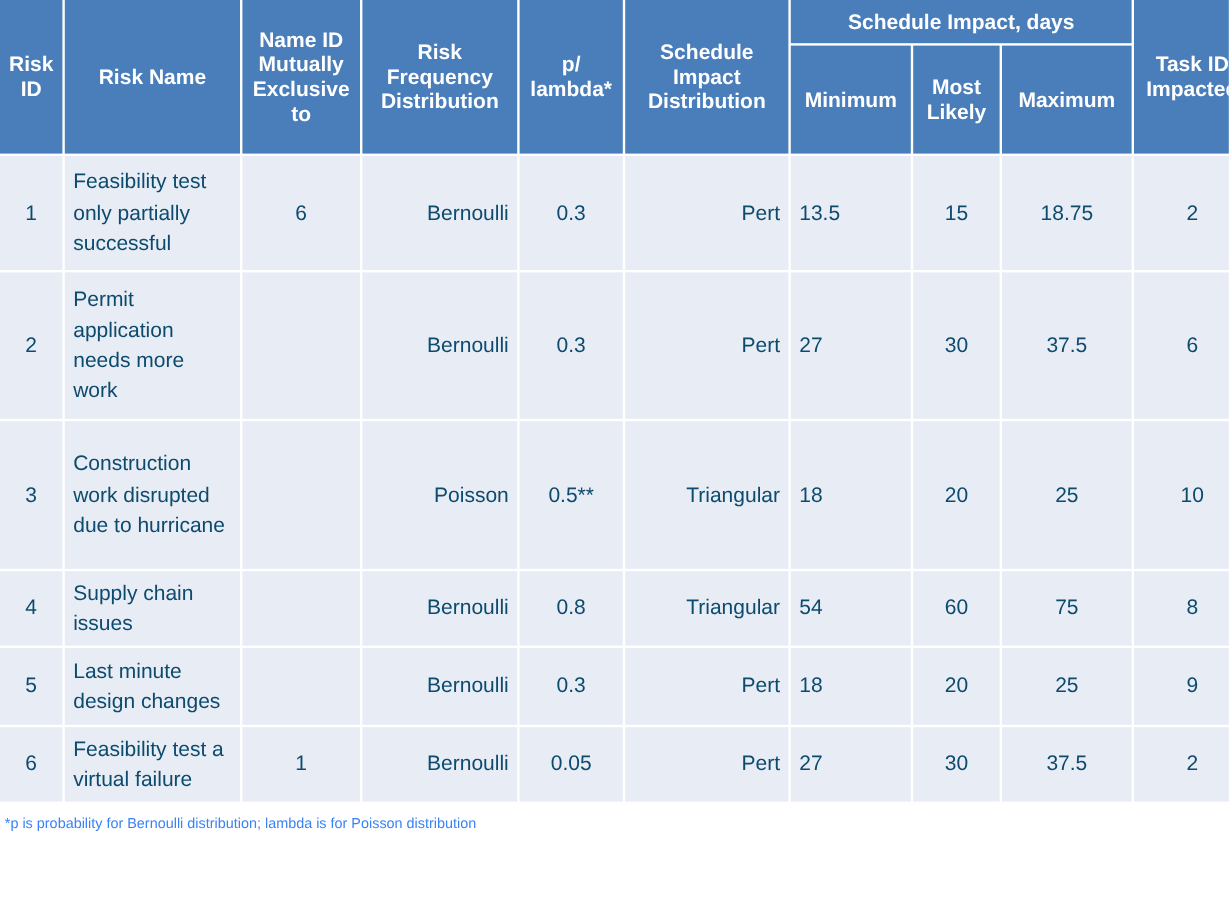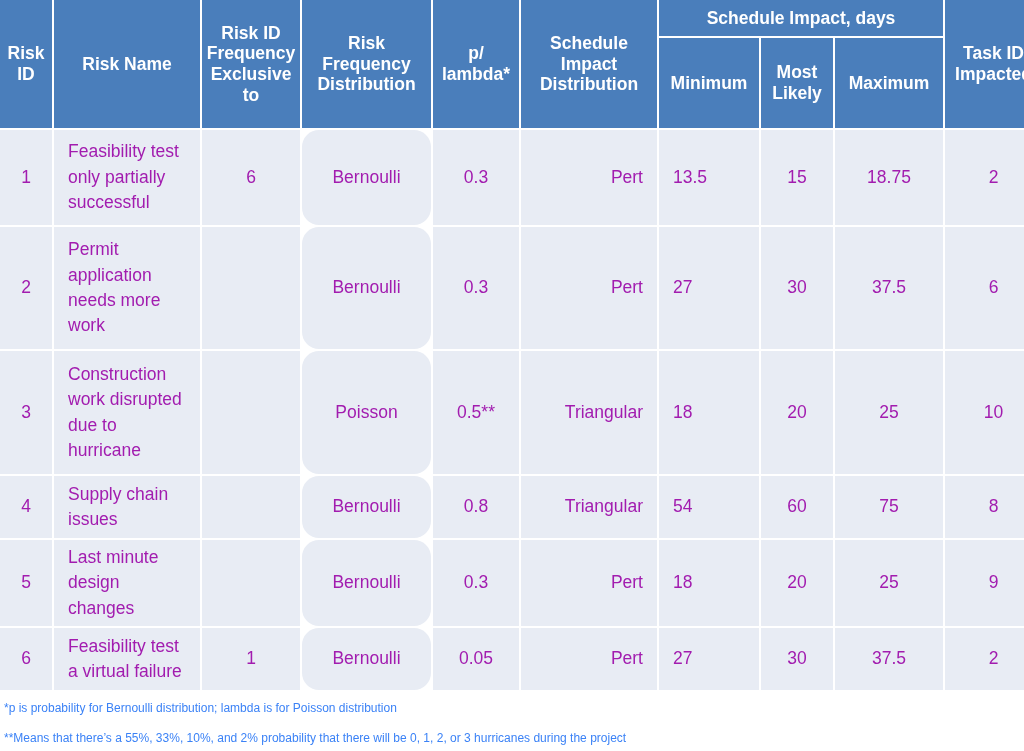--- a/index.html
+++ b/index.html
@@ -36,32 +36,32 @@
     font-size: 17.5px;
     line-height: 1.18;
     text-align: center;
     vertical-align: middle;
     padding: 3px 4px;
     border: 0;
   }
 
   table.risk-table td {
     background: #e8ecf4;
-    color: #a21caf;
+    color: #0c4a6e;
     font-size: 17.5px;
     line-height: 1.45;
     vertical-align: middle;
-    padding: 5px 14px;
+    padding: 5px 7px;
     border: 0;
   }
 
   td.c-riskid      { text-align: center; }
   td.c-riskname    { text-align: left; }
   td.c-mutex       { text-align: center; }
-  td.c-freqdist    { text-align: center; border-radius: 17px; }
+  td.c-freqdist    { text-align: right; }
   td.c-plambda     { text-align: center; }
   td.c-impdist     { text-align: right; }
   td.c-min         { }
   td.c-ml          { text-align: center; }
   td.c-max         { text-align: center; }
   td.c-task        { text-align: center; }
 
   .notes {
     padding: 0;
     margin: 0;
@@ -93,21 +93,21 @@
       <col style="width:100px">
       <col style="width:72px">
       <col style="width:108px">
       <col style="width:97px">
     </colgroup>
 
     <thead>
       <tr>
         <th rowspan="2" style="height:122px">Risk ID</th>
         <th rowspan="2">Risk Name</th>
-        <th rowspan="2">Risk ID Frequency Exclusive to</th>
+        <th rowspan="2">Name ID Mutually Exclusive to</th>
         <th rowspan="2">Risk Frequency Distribution</th>
         <th rowspan="2">p/ lambda*</th>
         <th rowspan="2">Schedule Impact Distribution</th>
         <th colspan="3" style="height:30px">Schedule Impact, days</th>
         <th rowspan="2">Task ID Impacted</th>
       </tr>
       <tr>
         <th>Minimum</th>
         <th>Most Likely</th>
         <th>Maximum</th>
@@ -190,16 +190,15 @@
         <td class="c-min">27</td>
         <td class="c-ml">30</td>
         <td class="c-max">37.5</td>
         <td class="c-task">2</td>
       </tr>
     </tbody>
   </table>
 
   <div class="notes">
     <div class="note-line">*p is probability for Bernoulli distribution; lambda is for Poisson distribution</div>
-    <div class="note-line second">**Means that there’s a 55%, 33%, 10%, and 2% probability that there will be 0, 1, 2, or 3 hurricanes during the project</div>
   </div>
 
 </div>
 
 </body></html>

